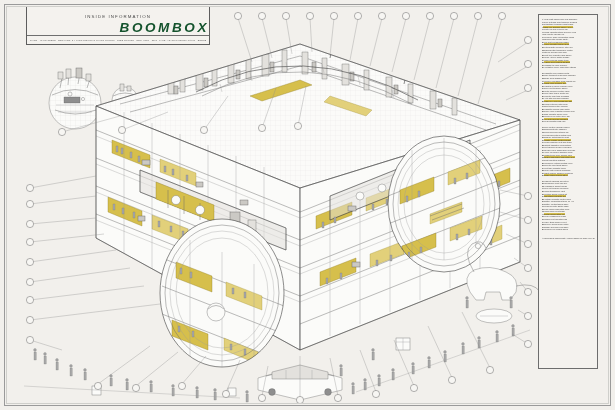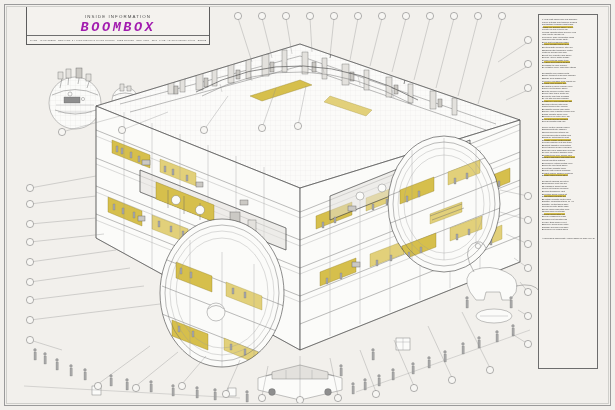--- a/index.html
+++ b/index.html
@@ -36,27 +36,27 @@
   }
   .tb-kicker{
     text-align:center;
     font-size:4.4px;
     letter-spacing:1.1px;
     color:#4a4a4a;
     margin-top:7px;
     font-family:"Liberation Sans", sans-serif;
   }
   .tb-title{
-    text-align:center;
-    font-family:Liberation Mono, monospace;
+    text-align:right;
+    font-family:Liberation Sans, sans-serif;
     font-style:italic;
     font-weight:700;
     font-size:13.5px;
     letter-spacing:2.6px;
-    color:#a21caf;
+    color:#14532d;
     margin-top:1px;
   }
   .tb-rule{
     position:absolute;left:0;right:0;bottom:8px;
     border-top:1px solid #6f6f6f;
   }
   .tb-credits{
     position:absolute;left:3px;right:3px;bottom:1px;
     text-align:center;
     font-size:2.1px;

